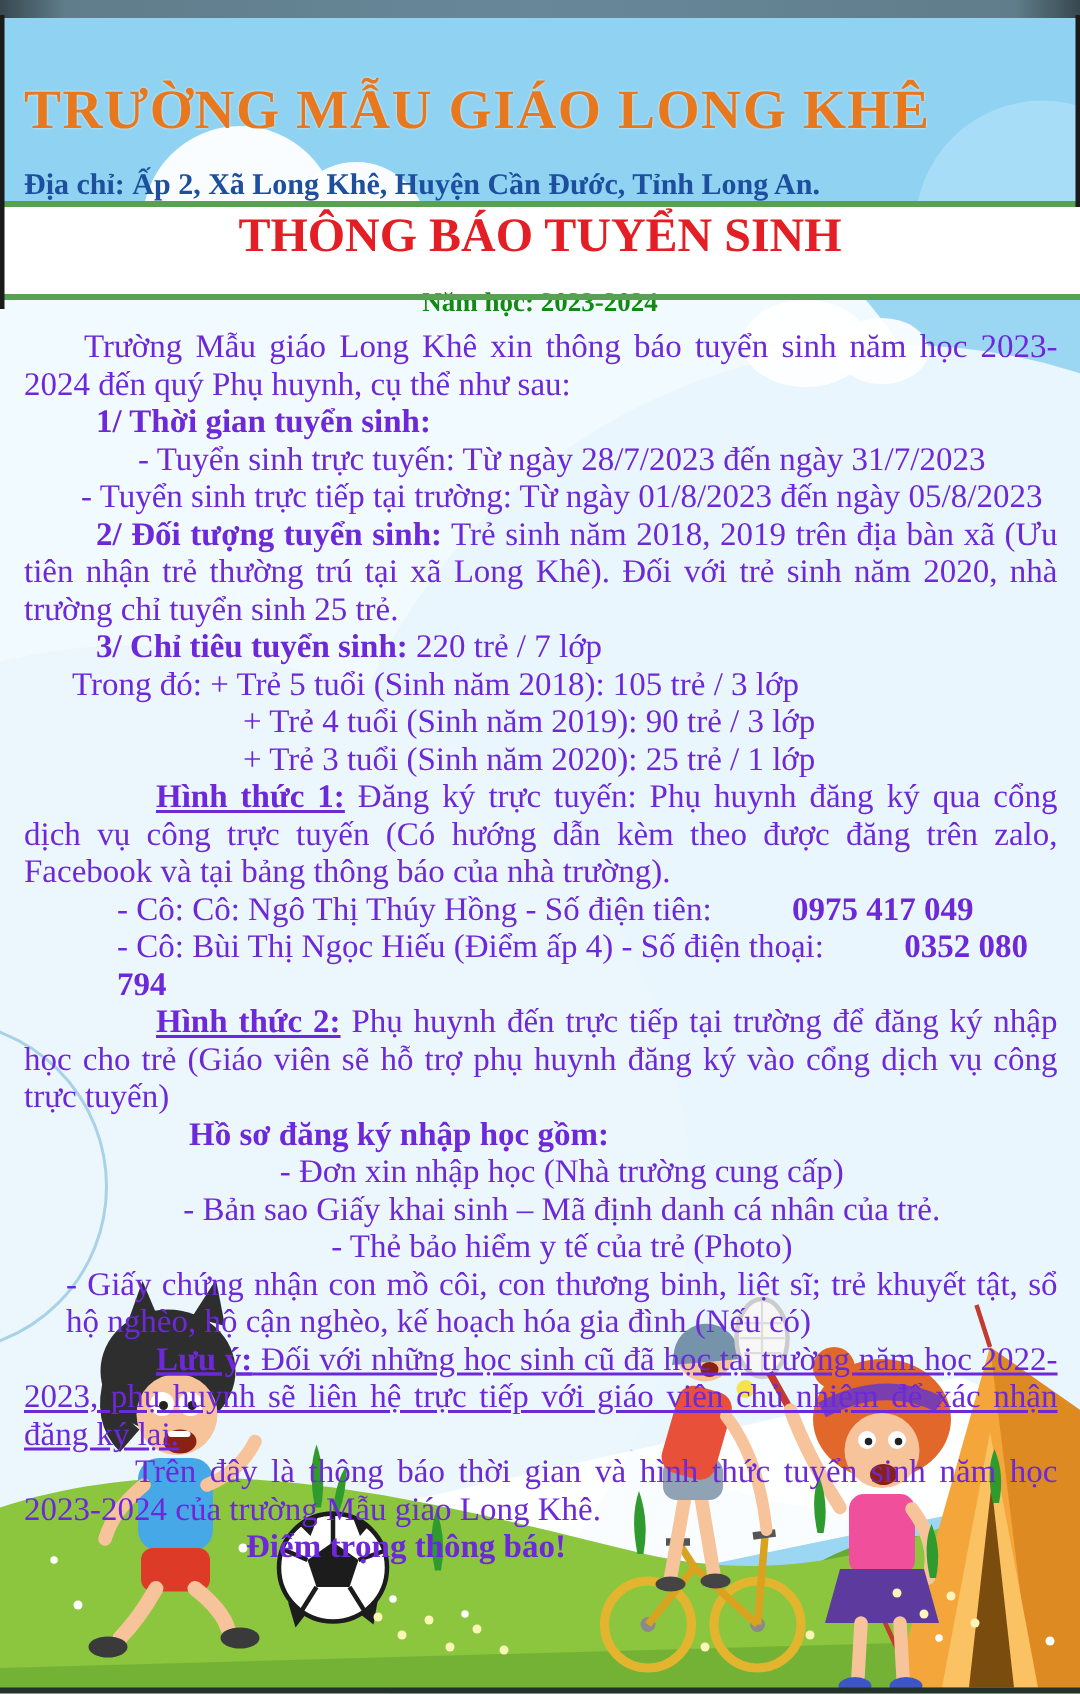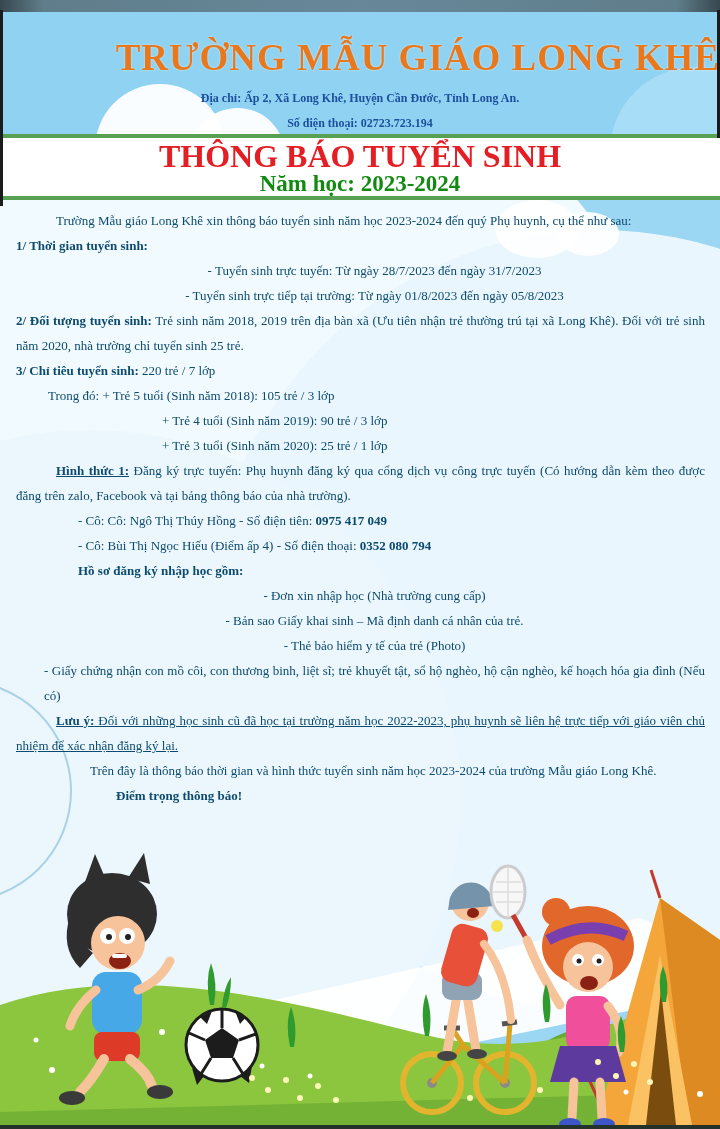--- a/index.html
+++ b/index.html
@@ -16,53 +16,53 @@
   .edge.r{right:0;top:10px;height:128px;}
   .botline{position:absolute;left:0;right:0;bottom:0;height:4px;background:#23322a;z-index:9;}
 
   
   .header{position:absolute;top:12px;left:0;right:0;height:122px;overflow:hidden;
     background:var(--header-bg,#8fd2f1);z-index:2;}
   .hcloud{position:absolute;background:#fff;border-radius:50%;opacity:.95;}
   .hc1{left:95px;top:72px;width:130px;height:130px;}
   .hc2{left:190px;top:96px;width:95px;height:95px;}
   .hc3{right:-60px;top:55px;width:170px;height:170px;background:#a9ddf6;}
-  .school-name{position:relative;margin:0;padding-top:24px;text-align:right;
+  .school-name{position:relative;margin:16px;padding-top:24px;text-align:left;
     font-size:37px;font-weight:bold;letter-spacing:1px;color:var(--school-name,#e8781e);
     text-shadow:0 0 2px rgba(255,255,255,.7);}
-  .addr{position:relative;text-align:center;font-size:12px;font-weight:bold;
-    color:var(--info-text,#1d4f9e);line-height:25px;}
+  .addr{position:relative;font-size:20px;font-weight:bold;
+    color:var(--info-text,#1d4f9e);line-height:25px;padding-left:16px;}
   .addr.first{margin-top:7px;}
 
   
   .gline{position:absolute;left:0;right:0;height:4px;background:var(--green-line,#58a152);z-index:3;}
   .g1{top:134px;} .g2{top:196px;}
   .banner{position:absolute;top:138px;left:0;right:0;height:58px;background:#fff;z-index:2;
     text-align:center;}
   .btitle{margin-top:3px;font-size:32px;font-weight:bold;color:var(--banner-title,#e31e24);line-height:30px;}
-  .bsub{font-size:23px;font-weight:bold;color:var(--banner-subtitle,#128a12);line-height:25px;}
+  .bsub{font-size:18px;font-weight:bold;color:var(--banner-subtitle,#128a12);line-height:25px;margin-top:18px;}
 
   
   .bodyarea{position:absolute;top:200px;left:0;right:0;bottom:0;overflow:hidden;
     background:var(--body-bg,#9bd7f3);z-index:1;}
   .bcloud{position:absolute;border-radius:50%;}
   .cl1{right:-270px;top:30px;width:780px;height:780px;background:#eaf6fd;}
   .cl2{left:-280px;top:230px;width:740px;height:740px;background:#ecf7fd;}
   .cl3{left:-60px;top:-120px;width:700px;height:560px;background:#f1fafe;}
   .cl4{left:495px;top:0px;width:84px;height:58px;background:#fff;opacity:.9;}
   .cl5{left:557px;top:12px;width:62px;height:44px;background:#fff;opacity:.9;}
   .balloon{position:absolute;left:-150px;top:480px;width:218px;height:218px;border-radius:50%;
     border:2px solid #a9d2e6;z-index:2;}
 
   .scene{position:absolute;left:0;top:640px;width:720px;height:289px;z-index:3;}
 
-  .content{position:absolute;top:8px;left:16px;right:15px;z-index:5;
-    font-size:13px;line-height:25px;color:#0c4a6e;}
+  .content{position:absolute;top:18px;left:16px;right:15px;z-index:5;
+    font-size:22px;line-height:25px;color:#6d28d9;}
   .content p{margin:0;}
-  .b{font-weight:bold;}
+  .b{font-weight:bold;margin-left:48px;}
   .u{text-decoration:underline;}
   .s-opening{text-indent:40px;text-align:justify;}
   .s-plain{}
   .s-plainj{text-align:justify;}
   .s-bullet{padding-left:28px;text-align:center;}
   .s-bulletj{padding-left:28px;text-align:justify;}
   .s-summary{padding-left:32px;}
   .s-subitem{padding-left:146px;}
   .s-contact{padding-left:62px;}
   .s-form{padding-left:62px;}
@@ -243,20 +243,21 @@
         <p class="s-bullet"><span>- Tuyển sinh trực tuyến: Từ ngày 28/7/2023 đến ngày 31/7/2023</span></p>
         <p class="s-bullet"><span>- Tuyển sinh trực tiếp tại trường: Từ ngày 01/8/2023 đến ngày 05/8/2023</span></p>
         <p class="s-plainj"><span class="b">2/ Đối tượng tuyển sinh:</span><span> Trẻ sinh năm 2018, 2019 trên địa bàn xã (Ưu tiên nhận trẻ thường trú tại xã Long Khê). Đối với trẻ sinh năm 2020, nhà trường chỉ tuyển sinh 25 trẻ.</span></p>
         <p class="s-plain"><span class="b">3/ Chỉ tiêu tuyển sinh:</span><span> 220 trẻ / 7 lớp</span></p>
         <p class="s-summary"><span>Trong đó:  + Trẻ 5 tuổi (Sinh năm 2018): 105 trẻ / 3 lớp</span></p>
         <p class="s-subitem"><span>+ Trẻ 4 tuổi (Sinh năm 2019): 90 trẻ / 3 lớp</span></p>
         <p class="s-subitem"><span>+ Trẻ 3 tuổi (Sinh năm 2020): 25 trẻ / 1 lớp</span></p>
         <p class="s-method"><span class="b u">Hình thức 1:</span><span> Đăng ký trực tuyến: Phụ huynh đăng ký qua cổng dịch vụ công trực tuyến (Có hướng dẫn kèm theo được đăng trên zalo, Facebook và tại bảng thông báo của nhà trường).</span></p>
         <p class="s-contact"><span>- Cô: Cô: Ngô Thị Thúy Hồng  -  Số điện tiên: </span><span class="b">0975 417 049</span></p>
         <p class="s-contact"><span>- Cô: Bùi Thị Ngọc Hiếu  (Điểm ấp 4)  -   Số điện thoại: </span><span class="b">0352 080 794</span></p>
+        <p class="s-method"><span class="b u">Hình thức 2:</span><span> Phụ huynh đến trực tiếp tại trường để đăng ký nhập học cho trẻ (Giáo viên sẽ hỗ trợ phụ huynh đăng ký vào cổng dịch vụ công trực tuyến)</span></p>
         <p class="s-form"><span class="b">Hồ sơ đăng ký nhập học gồm:</span></p>
         <p class="s-bullet"><span>- Đơn xin nhập học (Nhà trường cung cấp)</span></p>
         <p class="s-bullet"><span>- Bản sao Giấy khai sinh – Mã định danh cá nhân của trẻ.</span></p>
         <p class="s-bullet"><span>- Thẻ bảo hiểm y tế của trẻ (Photo)</span></p>
         <p class="s-bulletj"><span>- Giấy chứng nhận con mồ côi, con thương binh, liệt sĩ; trẻ khuyết tật, sổ hộ nghèo, hộ cận nghèo, kế hoạch hóa gia đình (Nếu có)</span></p>
         <p class="s-note"><span class="b u">Lưu ý:</span><span> Đối với những học sinh cũ đã học tại trường năm học 2022-2023, phụ huynh sẽ liên hệ trực tiếp với giáo viên chủ nhiệm để xác nhận đăng ký lại.</span></p>
         <p class="s-closing"><span>Trên đây là thông báo thời gian và hình thức tuyển sinh năm học 2023-2024 của  trường Mẫu giáo Long Khê.</span></p>
         <p class="s-signoff"><span class="b">Điểm trọng thông báo!</span></p>
       </div>
   </div>

